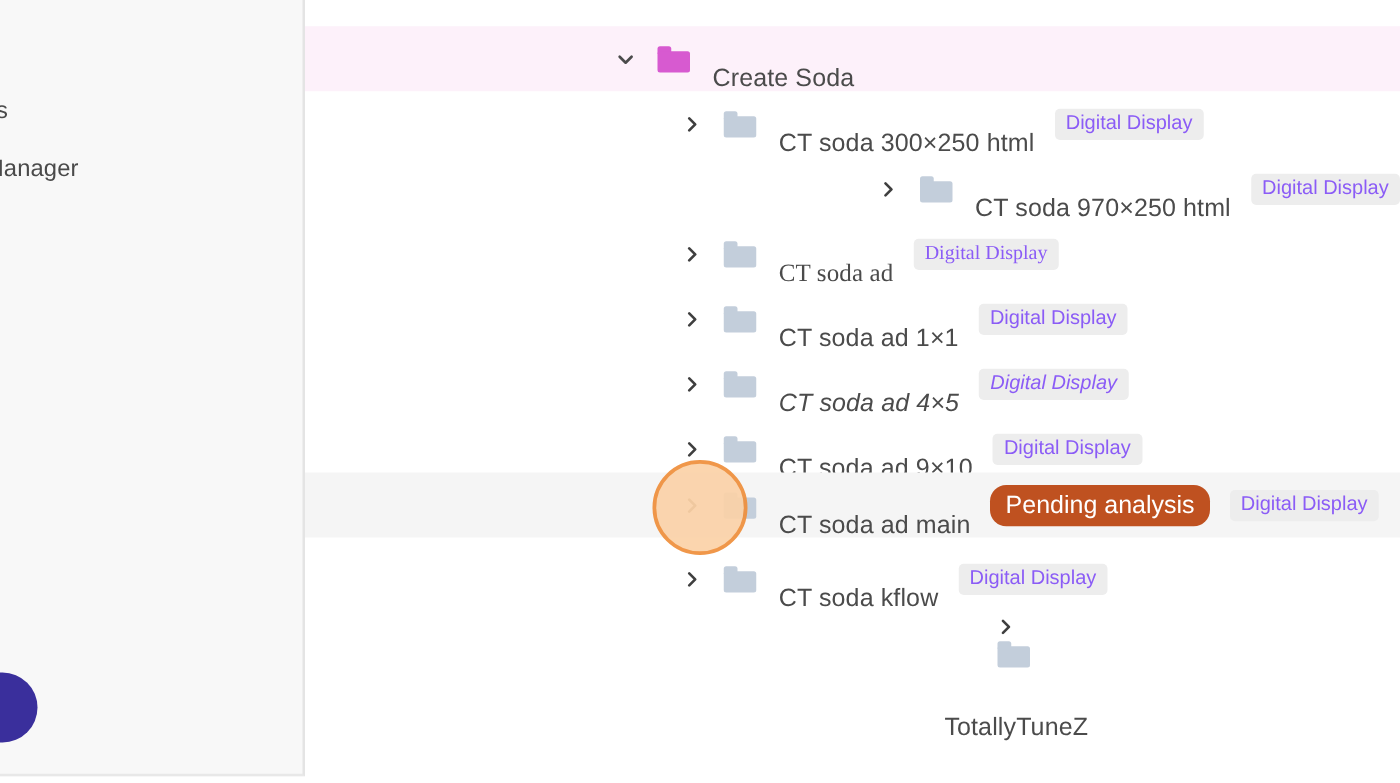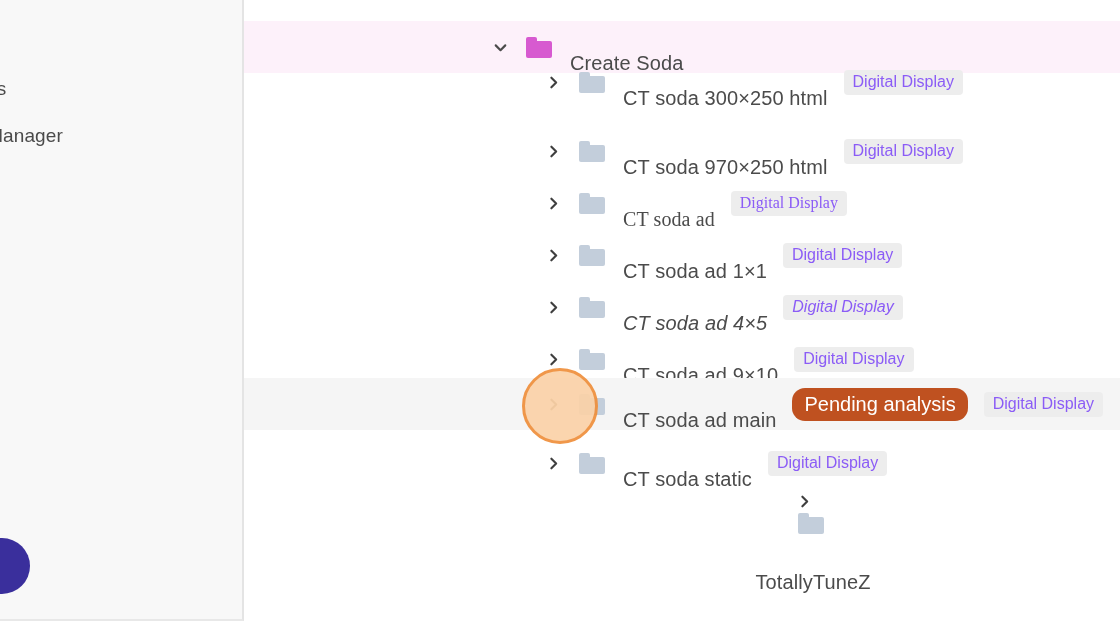--- a/index.html
+++ b/index.html
@@ -195,35 +195,35 @@
           <path d="M3.5 6 L8 10.5 L12.5 6" fill="none" stroke="#4b4b4b" stroke-width="2" stroke-linecap="round" stroke-linejoin="round"></path>
         </svg>
       </div>
       <div class="folder pink">
         <span class="tab"></span>
           <span class="body"></span>
       </div>
       <div class="row-label">Create Soda</div>
     </div>
 
-    <div class="row" style="top:56px; padding-left:297px;">
+    <div class="row" style="top:73px; padding-left:297px;">
       <div class="chev">
         <svg width="17" height="17" viewBox="0 0 16 16">
           <path d="M6 3.5 L10.5 8 L6 12.5" fill="none" stroke="#3f3f3f" stroke-width="2" stroke-linecap="round" stroke-linejoin="round"></path>
         </svg>
       </div>
       <div class="folder">
         <span class="tab"></span>
           <span class="body"></span>
       </div>
       <div class="row-label">CT soda 300×250 html</div>
       <span class="badge">Digital Display</span>
     </div>
 
-    <div class="row" style="top:125px; padding-left:297px;">
+    <div class="row" style="top:125px; padding-left:297px;justify-content:flex-end;">
       <div class="chev">
         <svg width="17" height="17" viewBox="0 0 16 16">
           <path d="M6 3.5 L10.5 8 L6 12.5" fill="none" stroke="#3f3f3f" stroke-width="2" stroke-linecap="round" stroke-linejoin="round"></path>
         </svg>
       </div>
       <div class="folder">
         <span class="tab"></span>
           <span class="body"></span>
       </div>
       <div class="row-label">CT soda 970×250 html</div>
@@ -304,21 +304,21 @@
     <div class="row" style="top:437px; padding-left:297px;">
       <div class="chev">
         <svg width="17" height="17" viewBox="0 0 16 16">
           <path d="M6 3.5 L10.5 8 L6 12.5" fill="none" stroke="#3f3f3f" stroke-width="2" stroke-linecap="round" stroke-linejoin="round"></path>
         </svg>
       </div>
       <div class="folder">
         <span class="tab"></span>
           <span class="body"></span>
       </div>
-      <div class="row-label">CT soda static</div>
+      <div class="row-label">CT soda kflow</div>
       <span class="badge">Digital Display</span>
     </div>
 
     <div class="row" style="top:489px; padding-left:244px;flex-direction:column;">
       <div class="chev">
         <svg width="17" height="17" viewBox="0 0 16 16">
           <path d="M6 3.5 L10.5 8 L6 12.5" fill="none" stroke="#3f3f3f" stroke-width="2" stroke-linecap="round" stroke-linejoin="round"></path>
         </svg>
       </div>
       <div class="folder">

